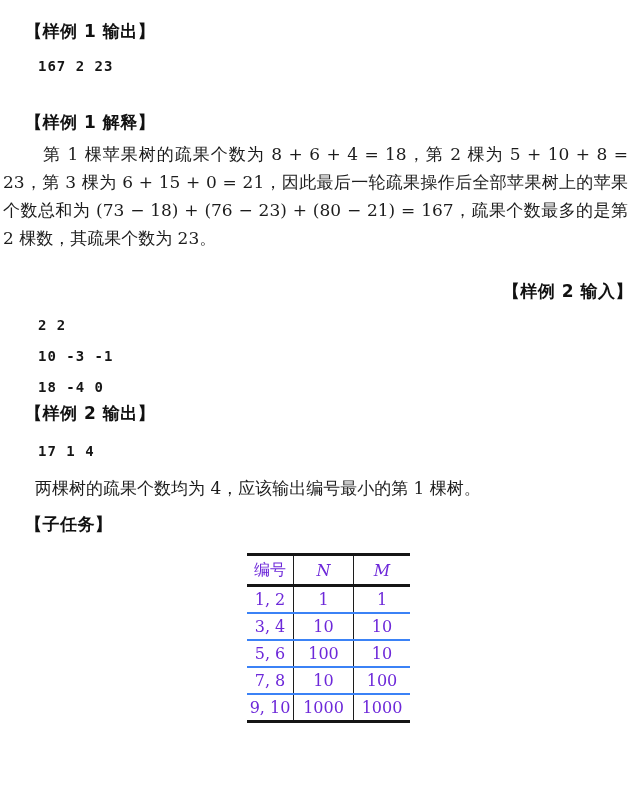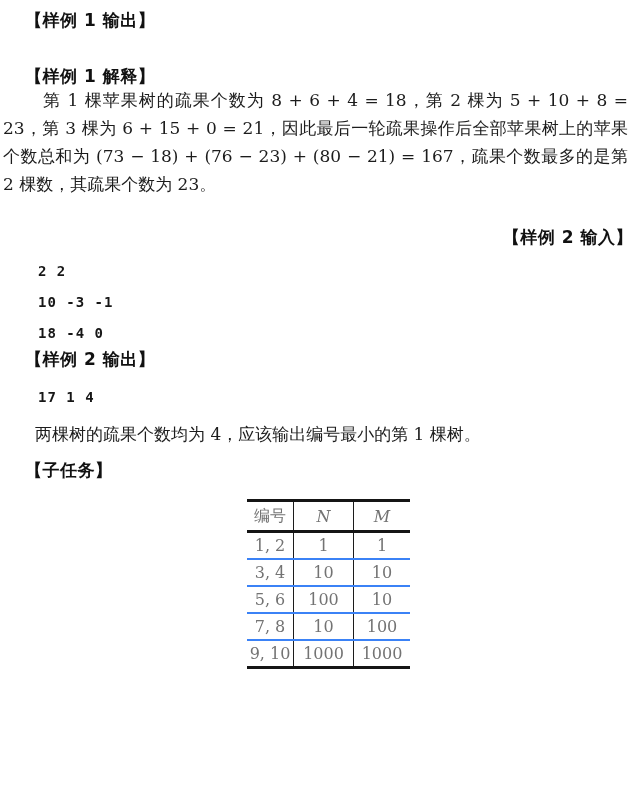--- a/index.html
+++ b/index.html
@@ -5,21 +5,21 @@
   html, body {
     margin: 0;
     padding: 0;
     background: #ffffff;
   }
   .page {
     position: relative;
     width: 633px;
     height: 805px;
     box-sizing: border-box;
-    padding-top: 10px;
+    padding-top: 21px;
     background: #ffffff;
     font-family: "DejaVu Serif", serif;
     color: #1c1c1c;
     overflow: hidden;
   }
   .heading {
     font-family: "DejaVu Sans", sans-serif;
     font-weight: 700;
     font-size: 17px;
     line-height: 20px;
@@ -42,39 +42,39 @@
     line-height: 28px;
     margin: 0 5px 0 3px;
   }
   .para-justify {
     text-align: justify;
     text-indent: 40px;
   }
   .para-single { text-indent: 32px; }
   .mt-code1   { margin-top: 15px; }
   .mt-h-s1e   { margin-top: 36px; }
-  .mt-para1   { margin-top: 0; }
+  .mt-para1   { margin-top: 8px; }
   .mt-h-s2i   { margin-top: 29px; text-align: right; }
   .mt-cblock  { margin-top: 9px; }
   .mt-h-s2o   { }
   .mt-code2   { margin-top: 18px; }
   .mt-h-s2e   { margin-top: 30px; }
   .mt-para2   { margin-top: 13px; }
   .mt-h-sub   { margin-top: 12px; }
 
   table.subtasks {
     margin-top: 19px;
     margin-left: 247px;
     border-collapse: collapse;
     table-layout: fixed;
     width: 163px;
     border-top: 3px solid #151515;
     border-bottom: 3px solid #151515;
     font-size: 16px;
-    color: #737373;
+    color: #6d28d9;
   }
   table.subtasks thead tr { border-bottom: 3px solid #151515; }
   table.subtasks th, table.subtasks td {
     font-weight: normal;
     text-align: center;
     padding: 0;
   }
   table.subtasks th { height: 28px; }
   table.subtasks td { height: 25px; }
   table.subtasks th:nth-child(1), table.subtasks td:nth-child(1) {
@@ -87,20 +87,21 @@
   table.subtasks tbody tr + tr { border-top: 2px solid #3b82f6; }
   .var { font-style: italic; font-family: "DejaVu Serif", serif; }
 </style>
 </head>
 <body>
 
 <div class="page">
 
   <div class="heading">【样例 1 输出】</div>
 
+  <div class="code code-single mt-code1">167 2 23</div>
 
   <div class="heading mt-h-s1e">【样例 1 解释】</div>
 
   <p class="para para-justify mt-para1">第 1 棵苹果树的疏果个数为 8 + 6 + 4 = 18，第 2 棵为 5 + 10 + 8 = 23，第 3 棵为 6 + 15 + 0 = 21，因此最后一轮疏果操作后全部苹果树上的苹果个数总和为 (73 − 18) + (76 − 23) + (80 − 21) = 167，疏果个数最多的是第 2 棵数，其疏果个数为 23。</p>
 
   <div class="heading mt-h-s2i">【样例 2 输入】</div>
 
   <div class="code code-block mt-cblock">
     <div class="code-line">2 2</div>
     <div class="code-line">10 -3 -1</div>

